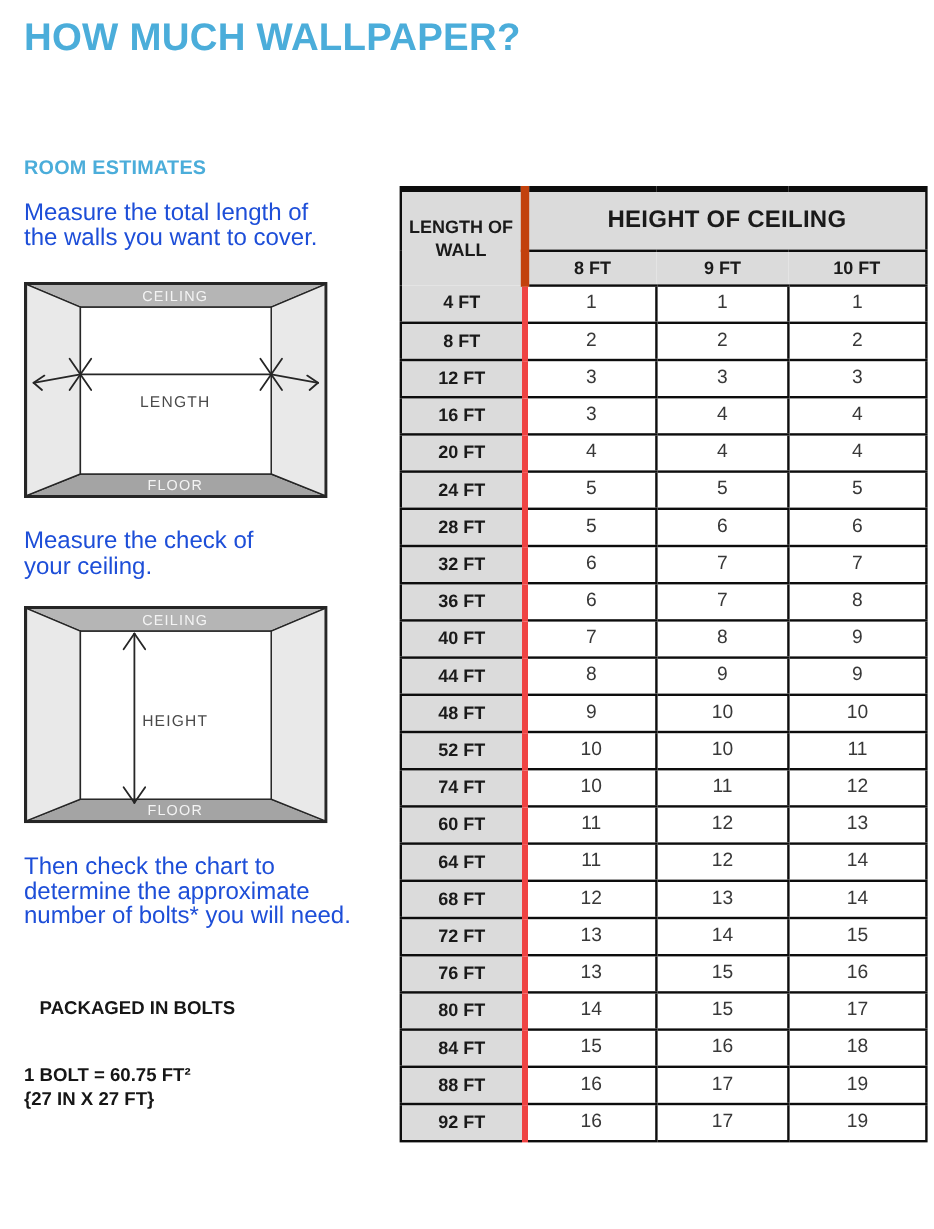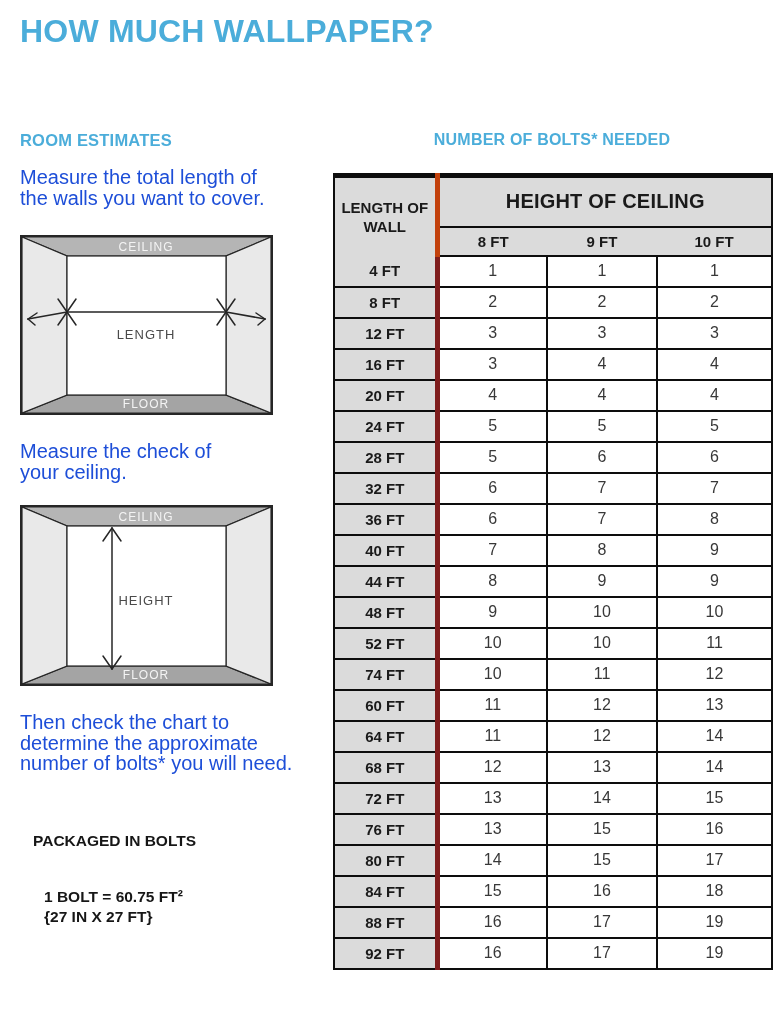--- a/index.html
+++ b/index.html
@@ -18,43 +18,43 @@
   .step-1 { top:36px; }
   .step-2 { top:310px; }
   .step-3 { top:581px; }
   .diagram { position:absolute; left:0; }
   .diagram-1 { top:104px; }
   .diagram-2 { top:374px; }
   .note { position:absolute; left:0; top:700px; font-size:15.5px; font-weight:bold;
     color:#161616; line-height:19px; }
   .note .indent { padding-left:13px; }
   .bolt-info { position:absolute; left:0; top:756px; font-size:15.5px;
-    font-weight:bold; color:#161616; line-height:20px;margin-left:24px; }
+    font-weight:bold; color:#161616; line-height:20px; }
 
   svg text { font-family:"Liberation Sans", sans-serif; }
   .room-label { fill:#f4f4f4; font-size:12px; letter-spacing:1px; }
   .dim-label { fill:#4a4a4a; font-size:13px; letter-spacing:1px; }
   .arrow { stroke:#262626; stroke-width:1.5; fill:none; stroke-linecap:round; }
   .room-line { stroke:#262626; stroke-width:1.2; }
 
   
   .right-col { position:absolute; left:333px; top:131px; width:438px; }
   .table-heading { width:100%; text-align:center; font-size:16px; font-weight:bold;
     color:#4badda; letter-spacing:0.2px; }
   table.bolts { border-collapse:collapse; table-layout:fixed; width:438px;
     margin-top:24px; border-top:5px solid #0d0d0d; border-left:2px solid #0d0d0d;
     border-right:2px solid #0d0d0d; border-bottom:2px solid #0d0d0d; }
   col.c1 { width:103px; } col.c2 { width:110px; } col.c3 { width:110px; } col.c4 { width:115px; }
   th, td { text-align:center; vertical-align:middle; }
   thead th { background:#dbdbdb; color:#1a1a1a; font-weight:bold; }
-  th.len-head { border-right:5px solid #c2410c; font-size:15px; line-height:19px; }
+  th.len-head { border-right:7px solid #c2410c; font-size:15px; line-height:19px; }
   th.group-head { height:51px; border-bottom:2px solid #0d0d0d; font-size:20px; letter-spacing:0.2px; }
   tr.sub-row th { height:29px; border-bottom:2px solid #0d0d0d; font-size:15px; }
   tbody th { background:#dbdbdb; color:#1a1a1a; font-weight:bold; font-size:15px;
-    border-right:5px solid #7f1d1d; border-bottom:2px solid #0d0d0d; height:31px; }
+    border-right:5px solid #ef4444; border-bottom:2px solid #0d0d0d; height:31px; }
   tbody td { border-bottom:2px solid #0d0d0d; font-size:16px; color:#383838; }
   tbody td + td { border-left:2px solid #0d0d0d; }
 </style>
 </head>
 <body>
 
 <h1 class="page-title">HOW MUCH WALLPAPER?</h1>
 
 <div class="left-col">
   <h2 class="section-heading">ROOM ESTIMATES</h2>
@@ -123,21 +123,20 @@
     <div class="indent">PACKAGED IN BOLTS</div>
   </div>
 
   <div class="bolt-info">
     <div>1 BOLT = 60.75 FT²</div>
     <div>{27 IN X 27 FT}</div>
   </div>
 </div>
 
 <div class="right-col">
-  <h2 class="table-heading">NUMBER OF BOLTS* NEEDED</h2>
 
   <table class="bolts">
     <colgroup>
         <col class="c1">
         <col class="c2">
         <col class="c3">
         <col class="c4">
       </colgroup>
     <thead>
       <tr>

